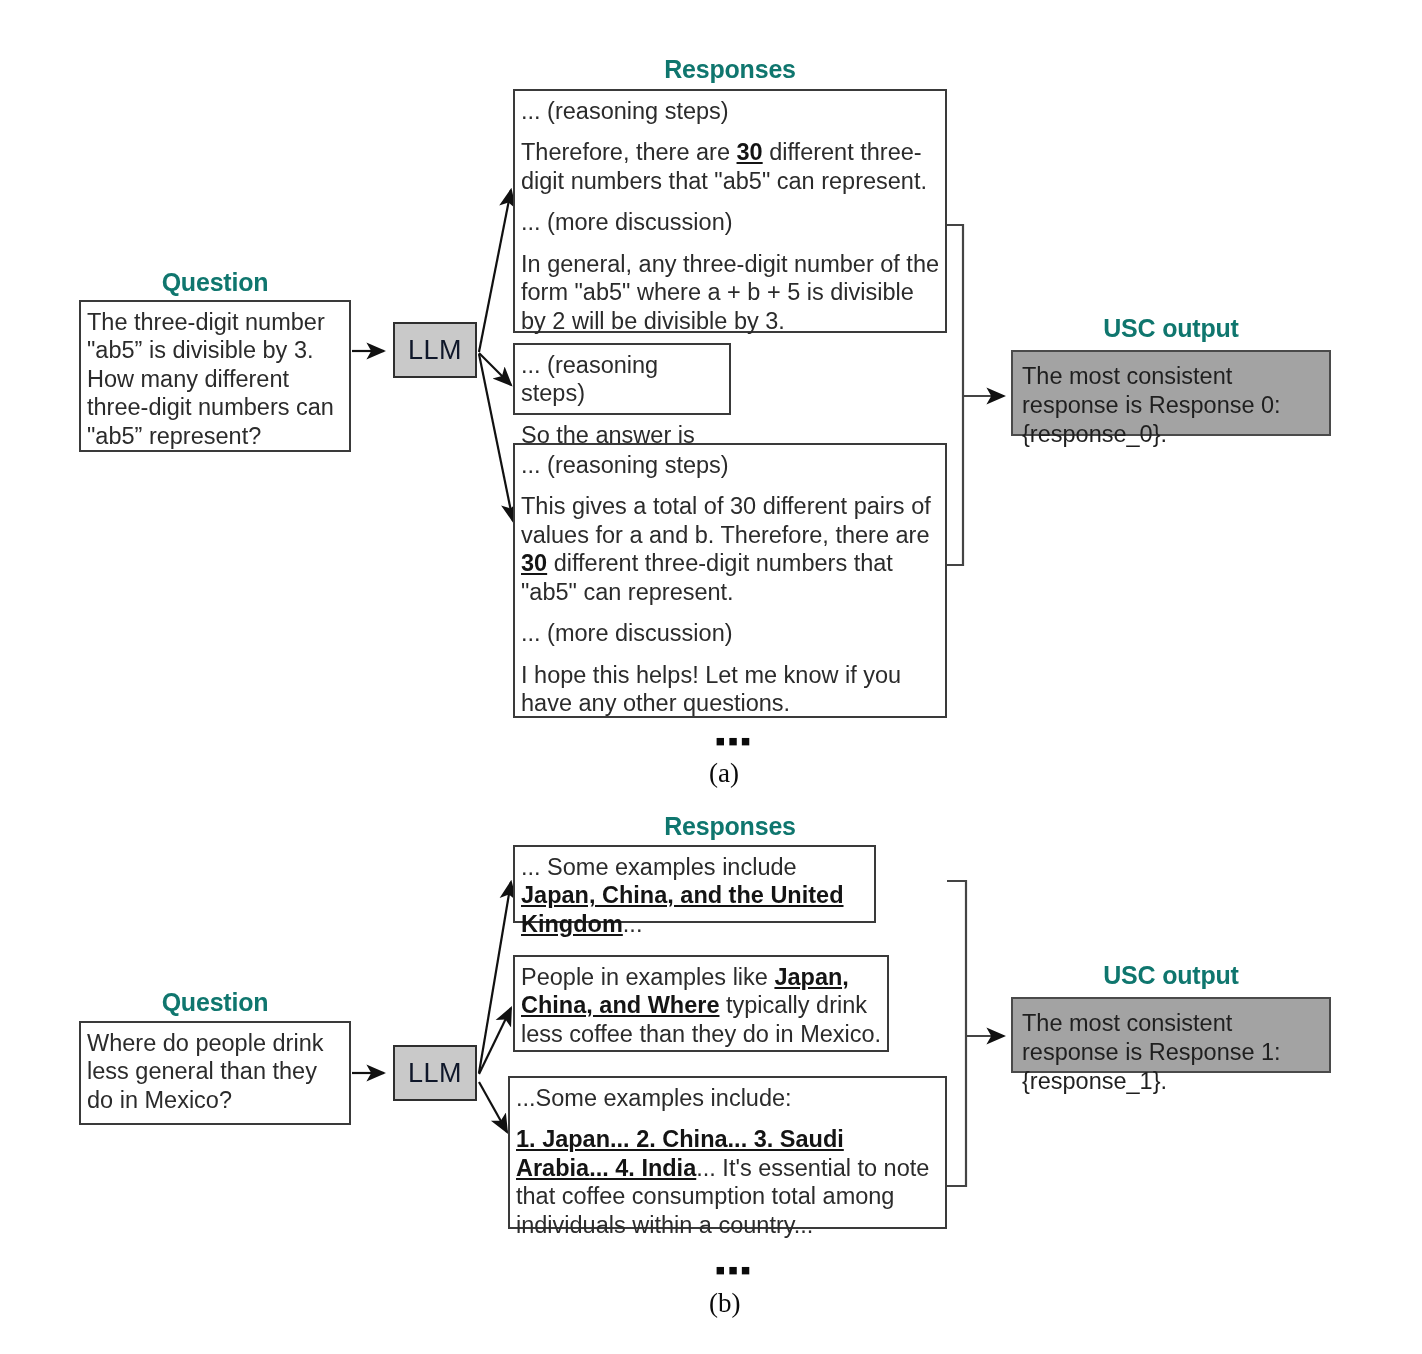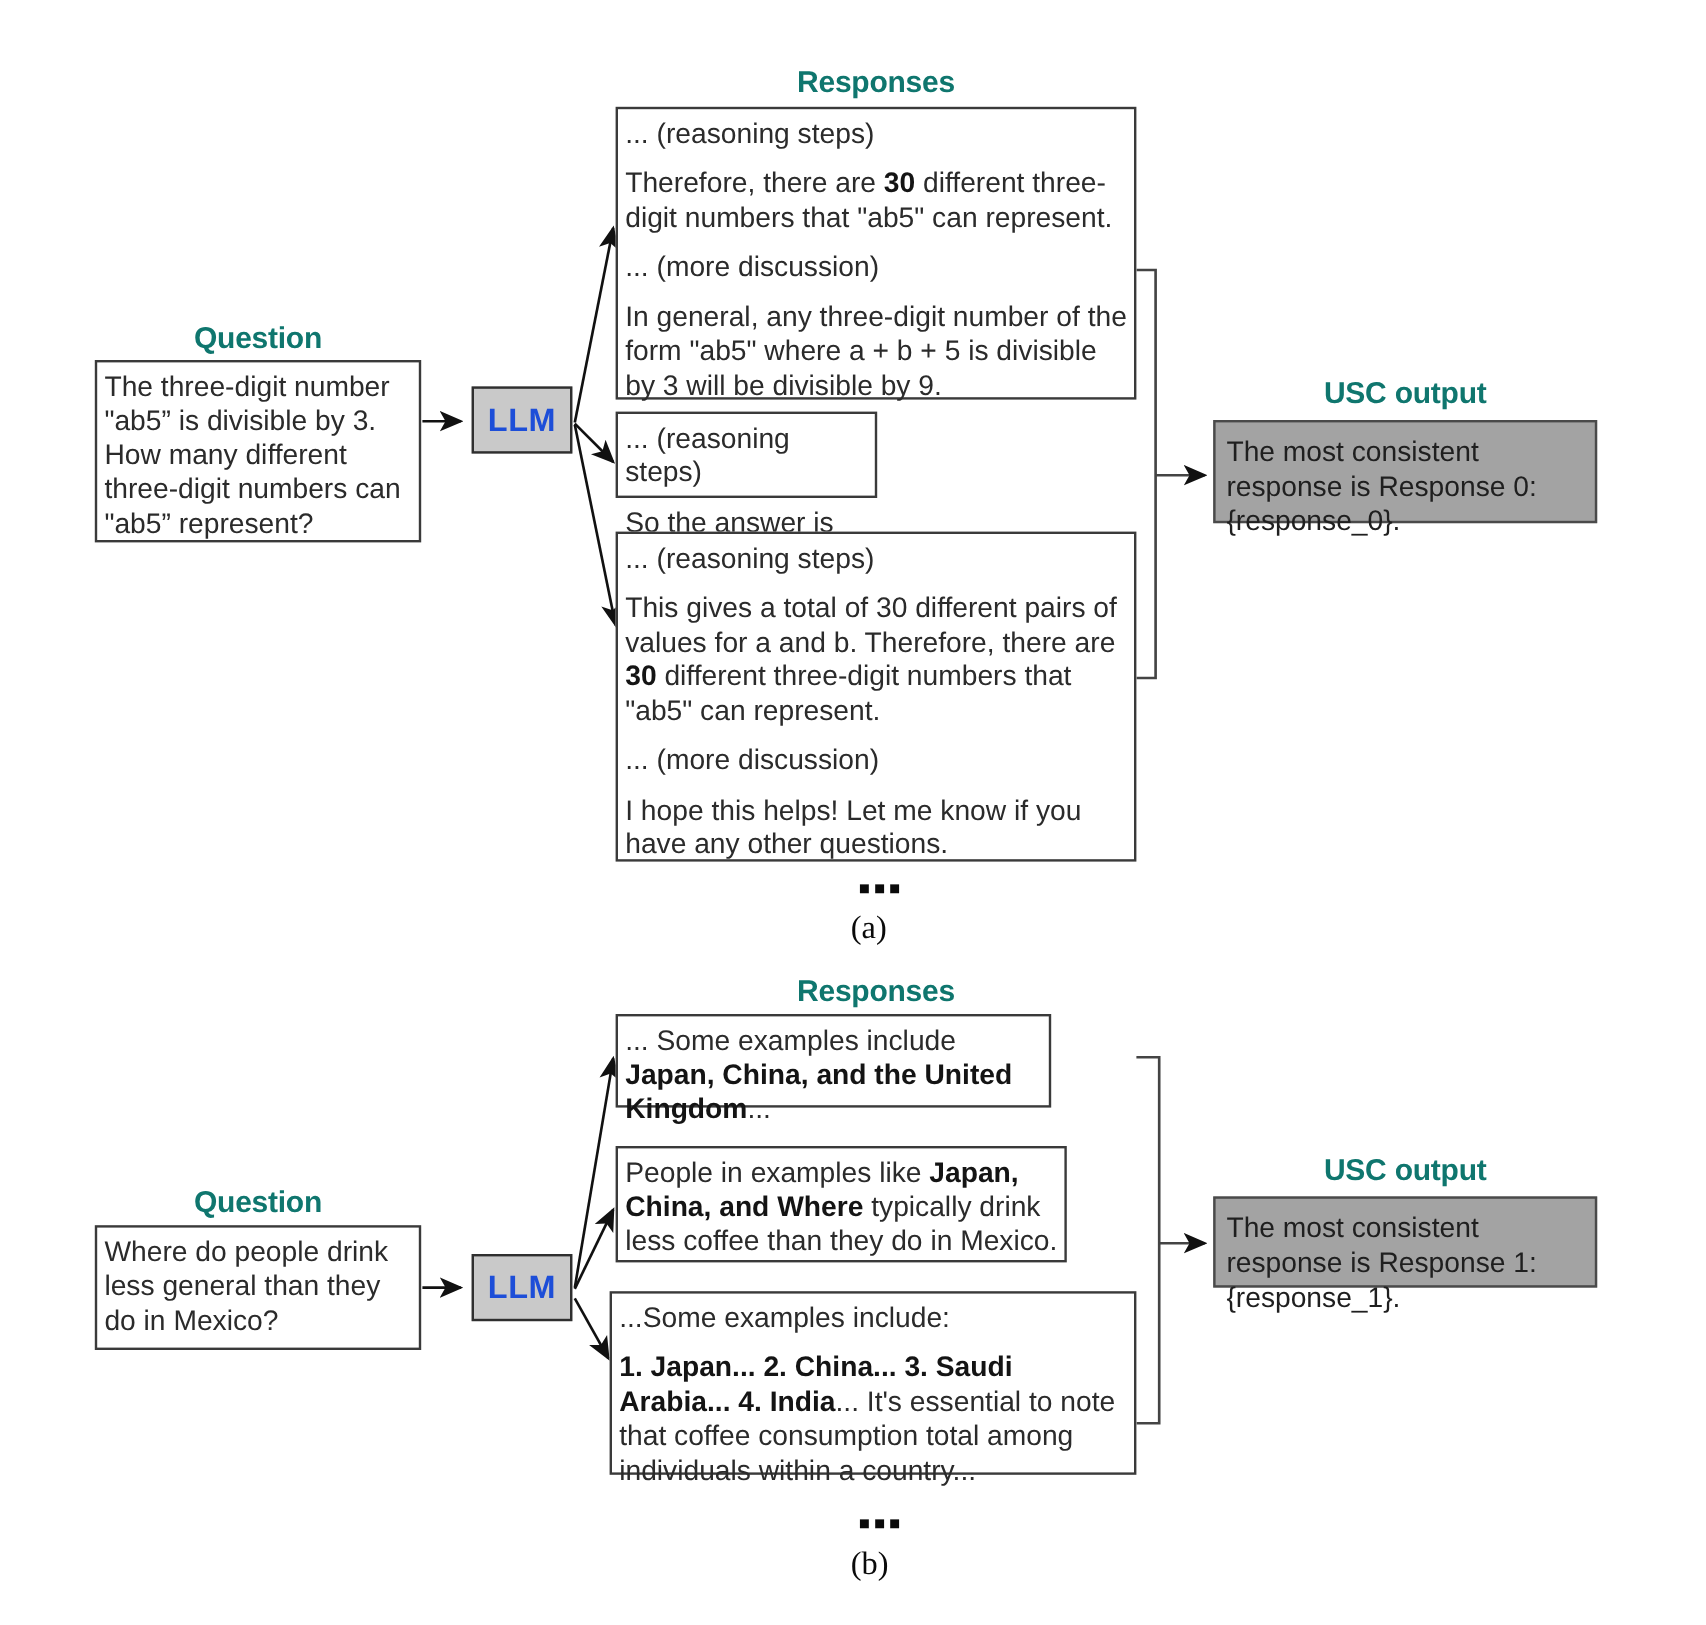--- a/index.html
+++ b/index.html
@@ -48,34 +48,35 @@
     padding: 6px 4px 6px 6px;
   }
   .box p {
     margin: 0 0 13px 0;
   }
   .box p:last-child {
     margin-bottom: 0;
   }
   .box b {
     font-weight: bold;
+    text-decoration: underline;
     color: #141414;
   }
   .llm {
     position: absolute;
     background: #c9c9c9;
     border: 2px solid #2f2f2f;
     box-sizing: border-box;
     display: flex;
     align-items: center;
     justify-content: center;
-    font-weight: bold;
+    font-weight: normal;
     font-size: 27px;
     letter-spacing: 0.5px;
-    color: #1d4ed8;
+    color: #0f172a;
   }
   .usc {
     position: absolute;
     border: 2px solid #4a4a4a;
     background: #a3a3a3;
     box-sizing: border-box;
     font-size: 23.5px;
     line-height: 1.24;
     padding: 10px 8px 10px 9px;
     color: #1f1f1f;
@@ -180,21 +181,21 @@
   <div class="llm" id="a-llm">
     <span>LLM</span>
   </div>
 
   <div class="hdr" id="a-resp-title">Responses</div>
 
   <div class="box" id="a-resp-0">
       <p><span>... (reasoning steps)</span></p>
       <p><span>Therefore, there are </span><b>30</b><span> different three-digit numbers that "ab5" can represent.</span></p>
       <p><span>... (more discussion)</span></p>
-      <p><span>In general, any three-digit number of the form "ab5" where a + b + 5 is divisible by 3 will be divisible by 9.</span></p>
+      <p><span>In general, any three-digit number of the form "ab5" where a + b + 5 is divisible by 2 will be divisible by 3.</span></p>
     </div>
   <div class="box" id="a-resp-1">
       <p><span>... (reasoning steps)</span></p>
       <p><span>So the answer is </span><b>32</b><span>.</span></p>
     </div>
   <div class="box" id="a-resp-2">
       <p><span>... (reasoning steps)</span></p>
       <p><span>This gives a total of 30 different pairs of values for a and b. Therefore, there are </span><b>30</b><span> different three-digit numbers that "ab5" can represent.</span></p>
       <p><span>... (more discussion)</span></p>
       <p><span>I hope this helps! Let me know if you have any other questions.</span></p>

